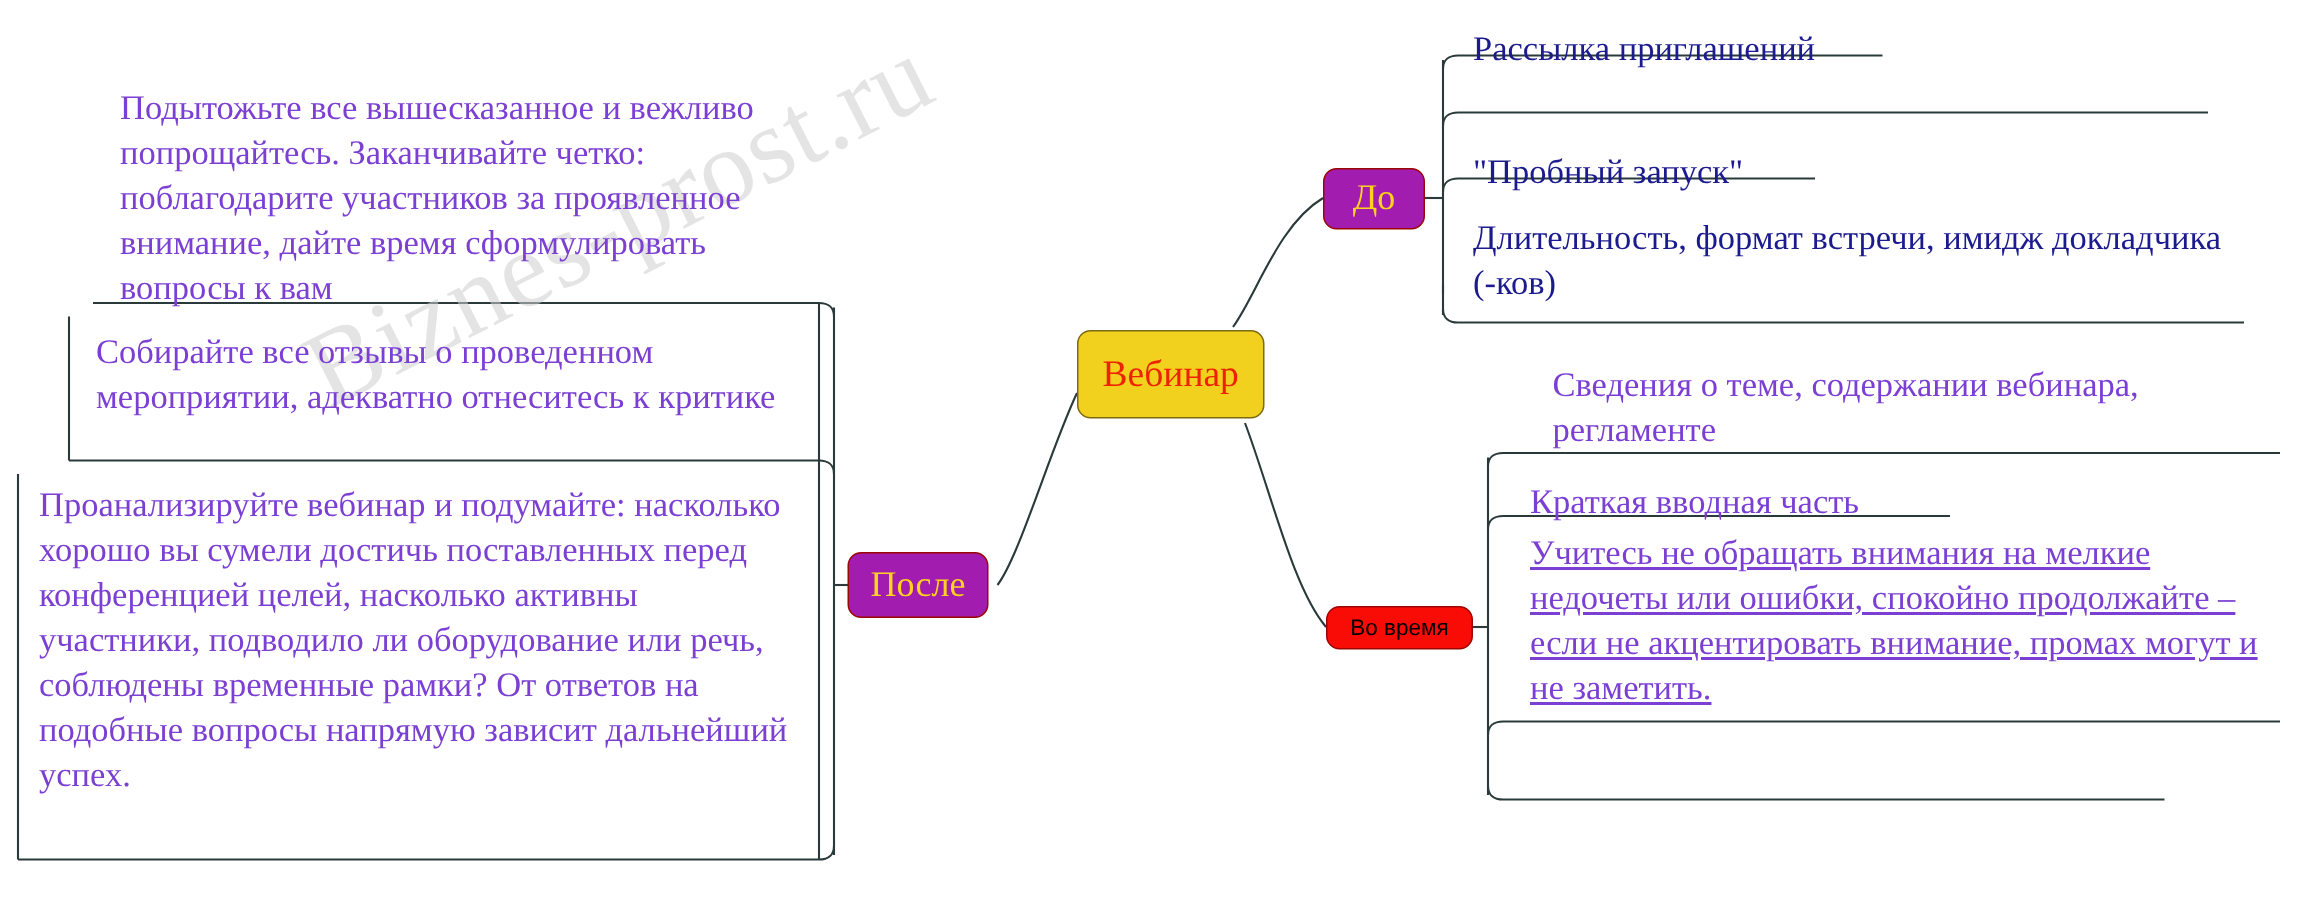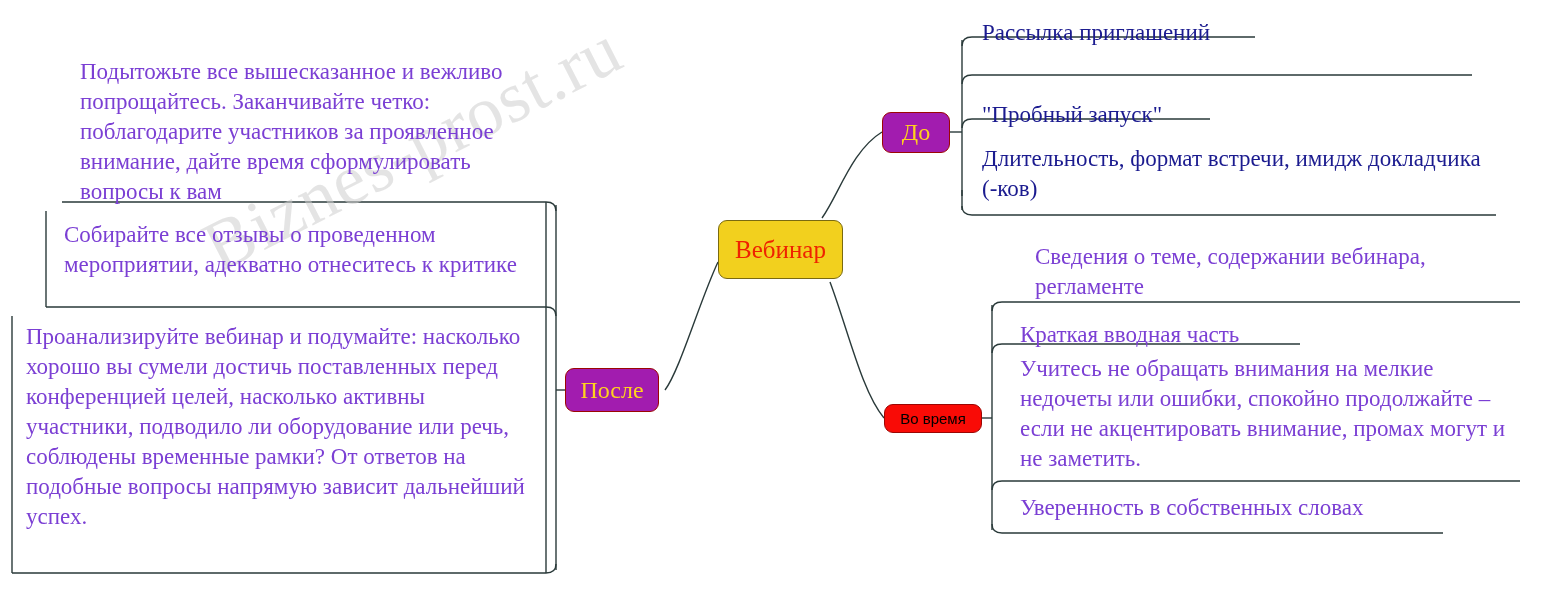--- a/index.html
+++ b/index.html
@@ -140,23 +140,22 @@
 
 
   <div class="leaf navy right" style="left:982px;top:100px;width:520px;">"Пробный запуск"</div>
 
   <div class="leaf navy right" style="left:982px;top:144px;width:500px;">Длительность, формат встречи, имидж докладчика (-ков)</div>
 
   <div class="leaf purple right" style="left:1007px;top:242px;width:500px;margin-left:28px;">Сведения о теме, содержании вебинара, регламенте</div>
 
   <div class="leaf purple right" style="left:1020px;top:320px;width:500px;font-family:Liberation Serif, serif;">Краткая вводная часть</div>
 
-  <div class="leaf purple right" style="left:1020px;top:354px;width:500px;">Учитесь не обращать внимания на мелкие недочеты или ошибки, спокойно продолжайте – если не акцентировать внимание, промах могут и не заметить.</div>
+  <div class="leaf purple right" style="left:1020px;top:354px;width:500px;text-decoration:underline;">Учитесь не обращать внимания на мелкие недочеты или ошибки, спокойно продолжайте – если не акцентировать внимание, промах могут и не заметить.</div>
 
-  <div class="leaf purple right" style="left:1020px;top:493px;width:500px;">Уверенность в собственных словах</div>
 
   <div class="leaf purple left" style="left:80px;top:57px;width:460px;">Подытожьте все вышесказанное и вежливо попрощайтесь. Заканчивайте четко: поблагодарите участников за проявленное внимание, дайте время сформулировать вопросы к вам</div>
 
   <div class="leaf purple left" style="left:64px;top:220px;width:470px;">Собирайте все отзывы о проведенном мероприятии, адекватно отнеситесь к критике</div>
 
   <div class="leaf purple left" style="left:26px;top:322px;width:510px;">Проанализируйте вебинар и подумайте: насколько хорошо вы сумели достичь поставленных перед конференцией целей, насколько активны участники, подводило ли оборудование или речь, соблюдены временные рамки? От ответов на подобные вопросы напрямую зависит дальнейший успех.</div>
 
 </div>
 
 </body></html>

